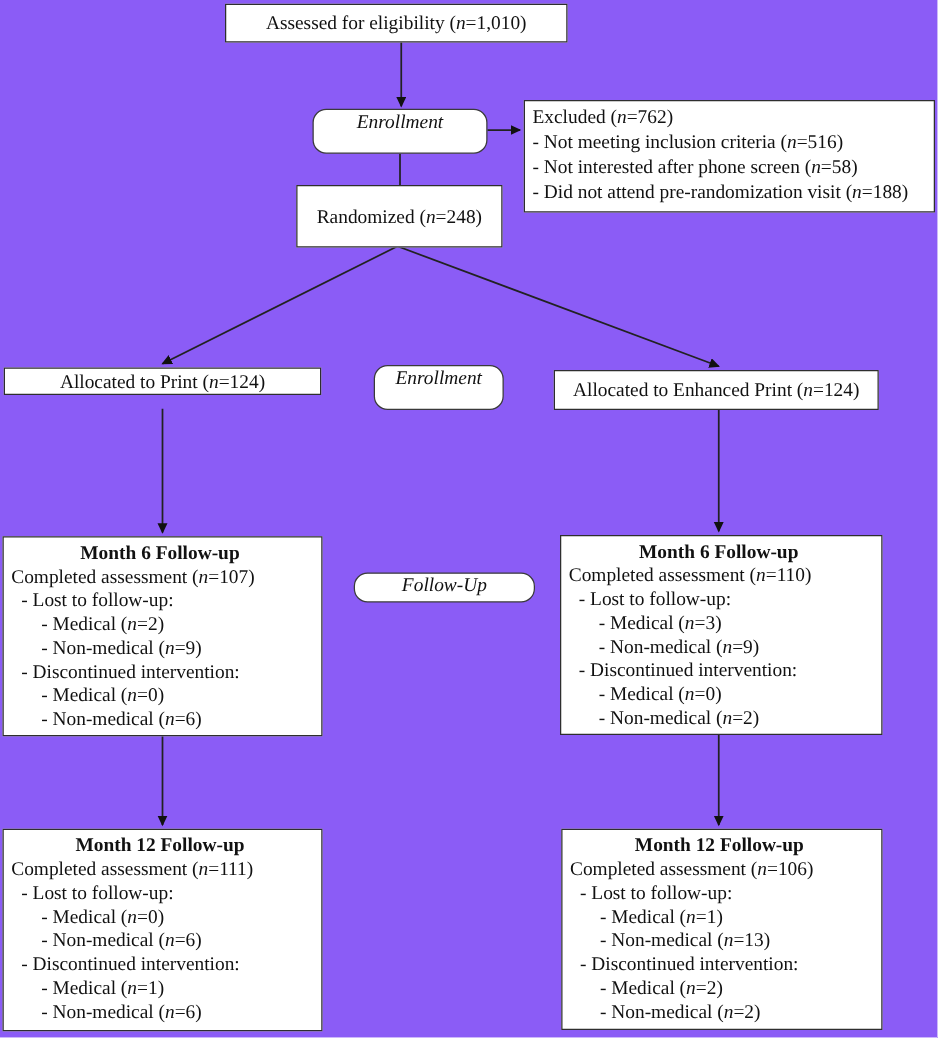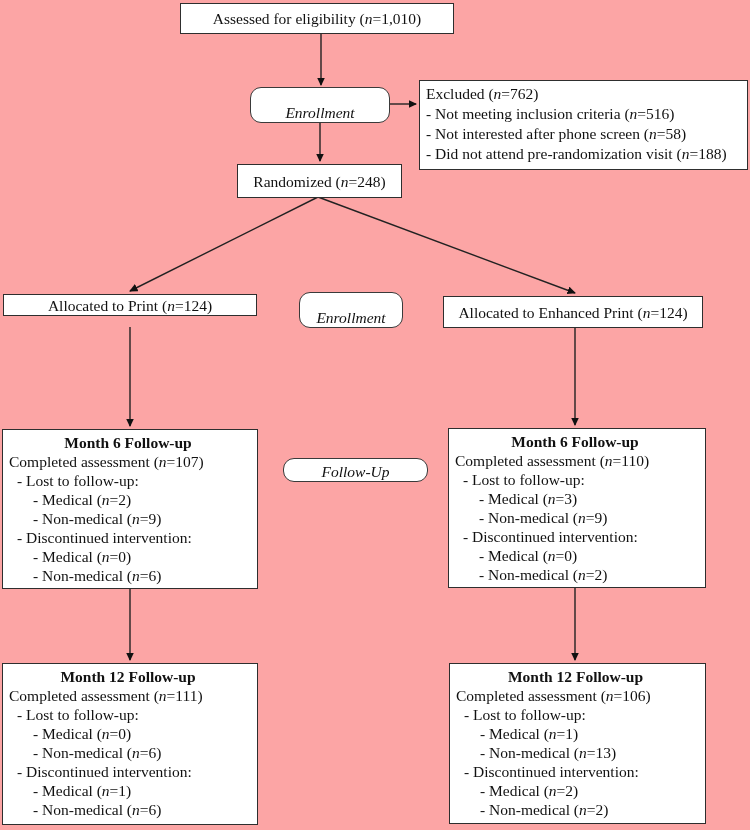--- a/index.html
+++ b/index.html
@@ -1,39 +1,39 @@
 <!DOCTYPE html>
 <html><head>
 <meta charset="utf-8">
 <style>
   html,body{margin:0;padding:0;background:#ffffff;}
   .canvas{
     position:relative;
     width:750px;height:830px;
-    background:#fca5a5;
+    background:#8b5cf6;
     font-family:"Liberation Serif", serif;
     color:#111;
     overflow:hidden;
   }
   .box{
     position:absolute;
     border:1.4px solid #2e2e2e;
     background:#fff;
     box-sizing:border-box;
     font-size:15.5px;
     line-height:19px;
   }
   .box.single{
     display:flex;align-items:center;justify-content:center;
     text-align:center;
   }
   .box.rounded{
     border-radius:11px;
     border-color:#3a3a3a;
-    display:flex;align-items:flex-end;justify-content:center;
+    display:flex;align-items:flex-start;justify-content:center;
     font-style:italic;
     text-align:center;
   }
   .box.multi{padding:3px 4px 0 0;}
   .line{white-space:nowrap;}
   .line.title{font-weight:bold;text-align:center;padding-left:0;}
   .ind0{padding-left:6px;}
   .ind1{padding-left:14px;}
   .ind2{padding-left:30px;}
   .excl{line-height:20px;padding-top:4px;}
@@ -70,21 +70,21 @@
     <span>Enrollment</span>
   </div>
 
   <div class="box multi excl" style="left:419px;top:80px;width:329px;height:90px">
     <div class="line ind0 ntxt">Excluded (<i>n</i>=762)</div>
     <div class="line ind0 ntxt">- Not meeting inclusion criteria (<i>n</i>=516)</div>
     <div class="line ind0 ntxt">- Not interested after phone screen (<i>n</i>=58)</div>
     <div class="line ind0 ntxt">- Did not attend pre-randomization visit (<i>n</i>=188)</div>
   </div>
 
-  <div class="box single" style="left:237px;top:164px;width:165px;height:34px">
+  <div class="box single" style="left:237px;top:148px;width:165px;height:50px">
     <span class="ntxt">Randomized (<i>n</i>=248)</span>
   </div>
 
   <div class="box single" style="left:3px;top:294px;width:254px;height:22px">
     <span class="ntxt">Allocated to Print (<i>n</i>=124)</span>
   </div>
 
   <div class="box rounded" style="left:299px;top:292px;width:104px;height:36px">
     <span>Enrollment</span>
   </div>

